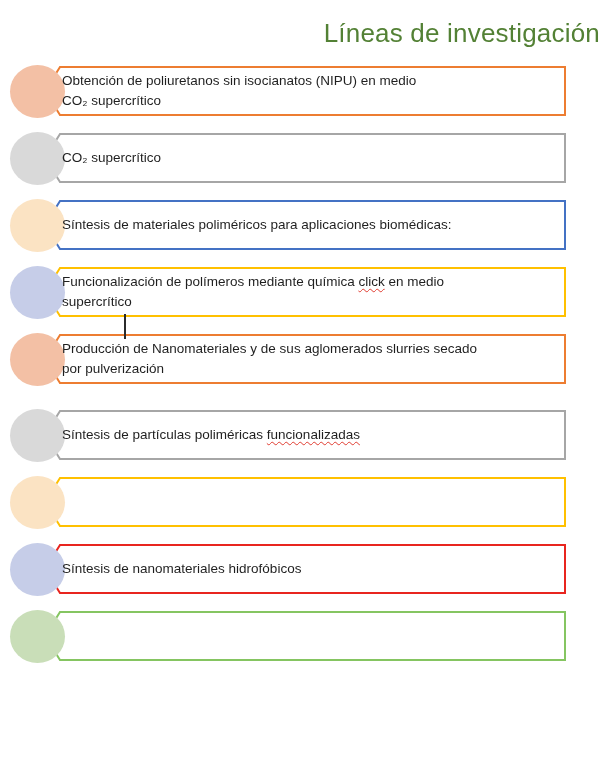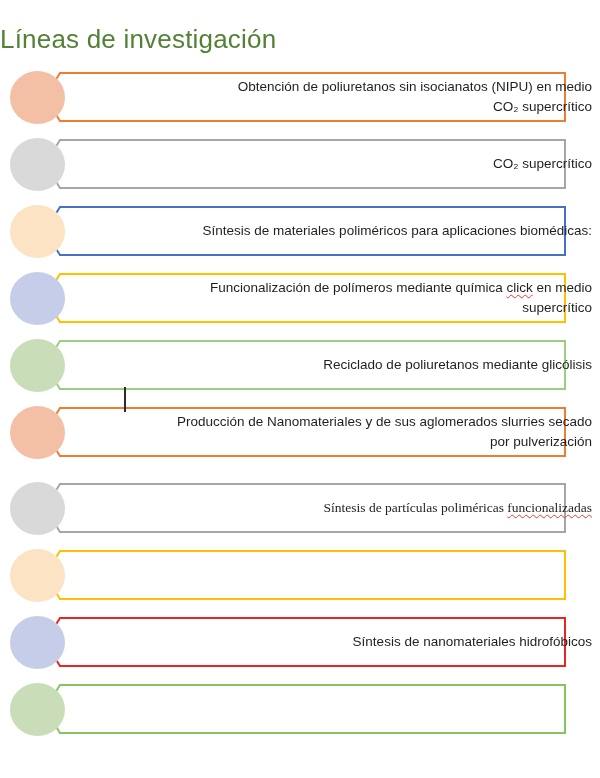--- a/index.html
+++ b/index.html
@@ -5,50 +5,50 @@
   html,body{margin:0;padding:0;background:#ffffff;}
   .page{
     position:relative;
     width:600px;height:778px;
     background:#ffffff;
     font-family:"Liberation Sans", sans-serif;
     overflow:hidden;
   }
   .title{
     margin:0;
-    padding-top:24px;
-    text-align:left;
+    padding-top:18px;
+    text-align:right;
     font-size:26px;
     font-weight:500;
     letter-spacing:.2px;
   }
   .rows{margin-top:17px;}
   .row{
     position:relative;
     height:50px;
     margin-bottom:17px;
   }
-  .row.extra-gap{margin-top:26px;font-family:Liberation Serif, serif;}
+  .row.extra-gap{margin-top:26px;}
   .banner-shape{
     position:absolute;
     left:44px;top:0;
     width:522px;height:50px;
     display:block;
   }
   .circle{
     position:absolute;
     left:10px;top:-1px;
     width:55px;height:53px;
     border-radius:50%;
   }
   .banner-text{
     position:absolute;
     left:62px;right:8px;top:0;bottom:0;
     display:flex;flex-direction:column;
-    justify-content:center;align-items:flex-end;
+    justify-content:center;align-items:flex-start;
     text-align:center;
     font-size:13.5px;
     line-height:20px;
     color:#1f1f1f;
   }
   .squiggle{
     text-decoration:underline wavy #e03c31;
     text-decoration-thickness:1px;
     text-underline-offset:2px;
     text-decoration-skip-ink:none;
@@ -101,29 +101,20 @@
     <svg class="banner-shape" viewBox="0 0 522 50" width="522" height="50">
       <polygon points="1,25 16,1 521,1 521,49 16,49" fill="#ffffff" stroke="#FFC000" stroke-width="2" stroke-linejoin="miter" vector-effect="non-scaling-stroke"></polygon>
     </svg>
     <div class="circle" style="background: rgb(198, 205, 232);"></div>
     <div class="banner-text">
           <div><span>Funcionalización de polímeros mediante química </span><span class="squiggle">click</span><span> en medio</span></div>
           <div><span>supercrítico</span></div>
         </div>
   </div>
 
-  <div class="row">
-    <svg class="banner-shape" viewBox="0 0 522 50" width="522" height="50">
-      <polygon points="1,25 16,1 521,1 521,49 16,49" fill="#ffffff" stroke="#9DCE7E" stroke-width="2" stroke-linejoin="miter" vector-effect="non-scaling-stroke"></polygon>
-    </svg>
-    <div class="circle" style="background: rgb(201, 222, 184);"></div>
-    <div class="banner-text">
-          <div><span>Reciclado de poliuretanos mediante glicólisis</span></div>
-        </div>
-  </div>
 
   <div class="row">
     <svg class="banner-shape" viewBox="0 0 522 50" width="522" height="50">
       <polygon points="1,25 16,1 521,1 521,49 16,49" fill="#ffffff" stroke="#ED7D31" stroke-width="2" stroke-linejoin="miter" vector-effect="non-scaling-stroke"></polygon>
     </svg>
     <div class="circle" style="background: rgb(243, 192, 165);"></div>
     <div class="banner-text">
           <div><span>Producción de Nanomateriales y de sus aglomerados slurries secado</span></div>
           <div><span>por pulverización</span></div>
         </div>

